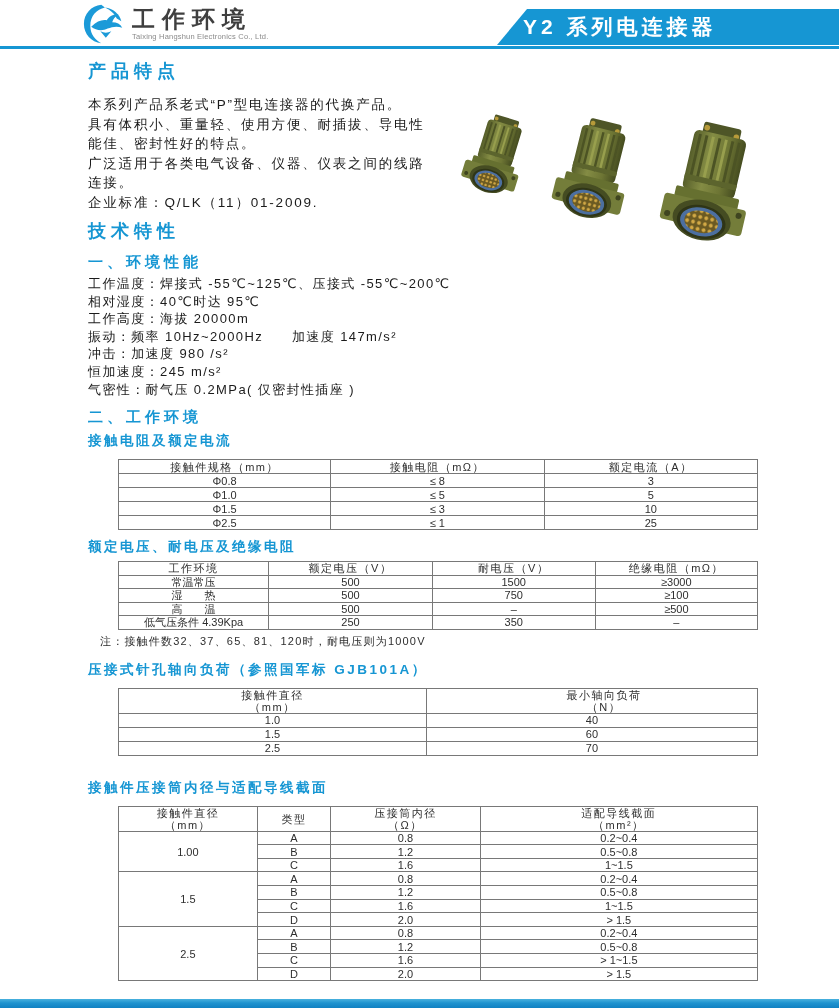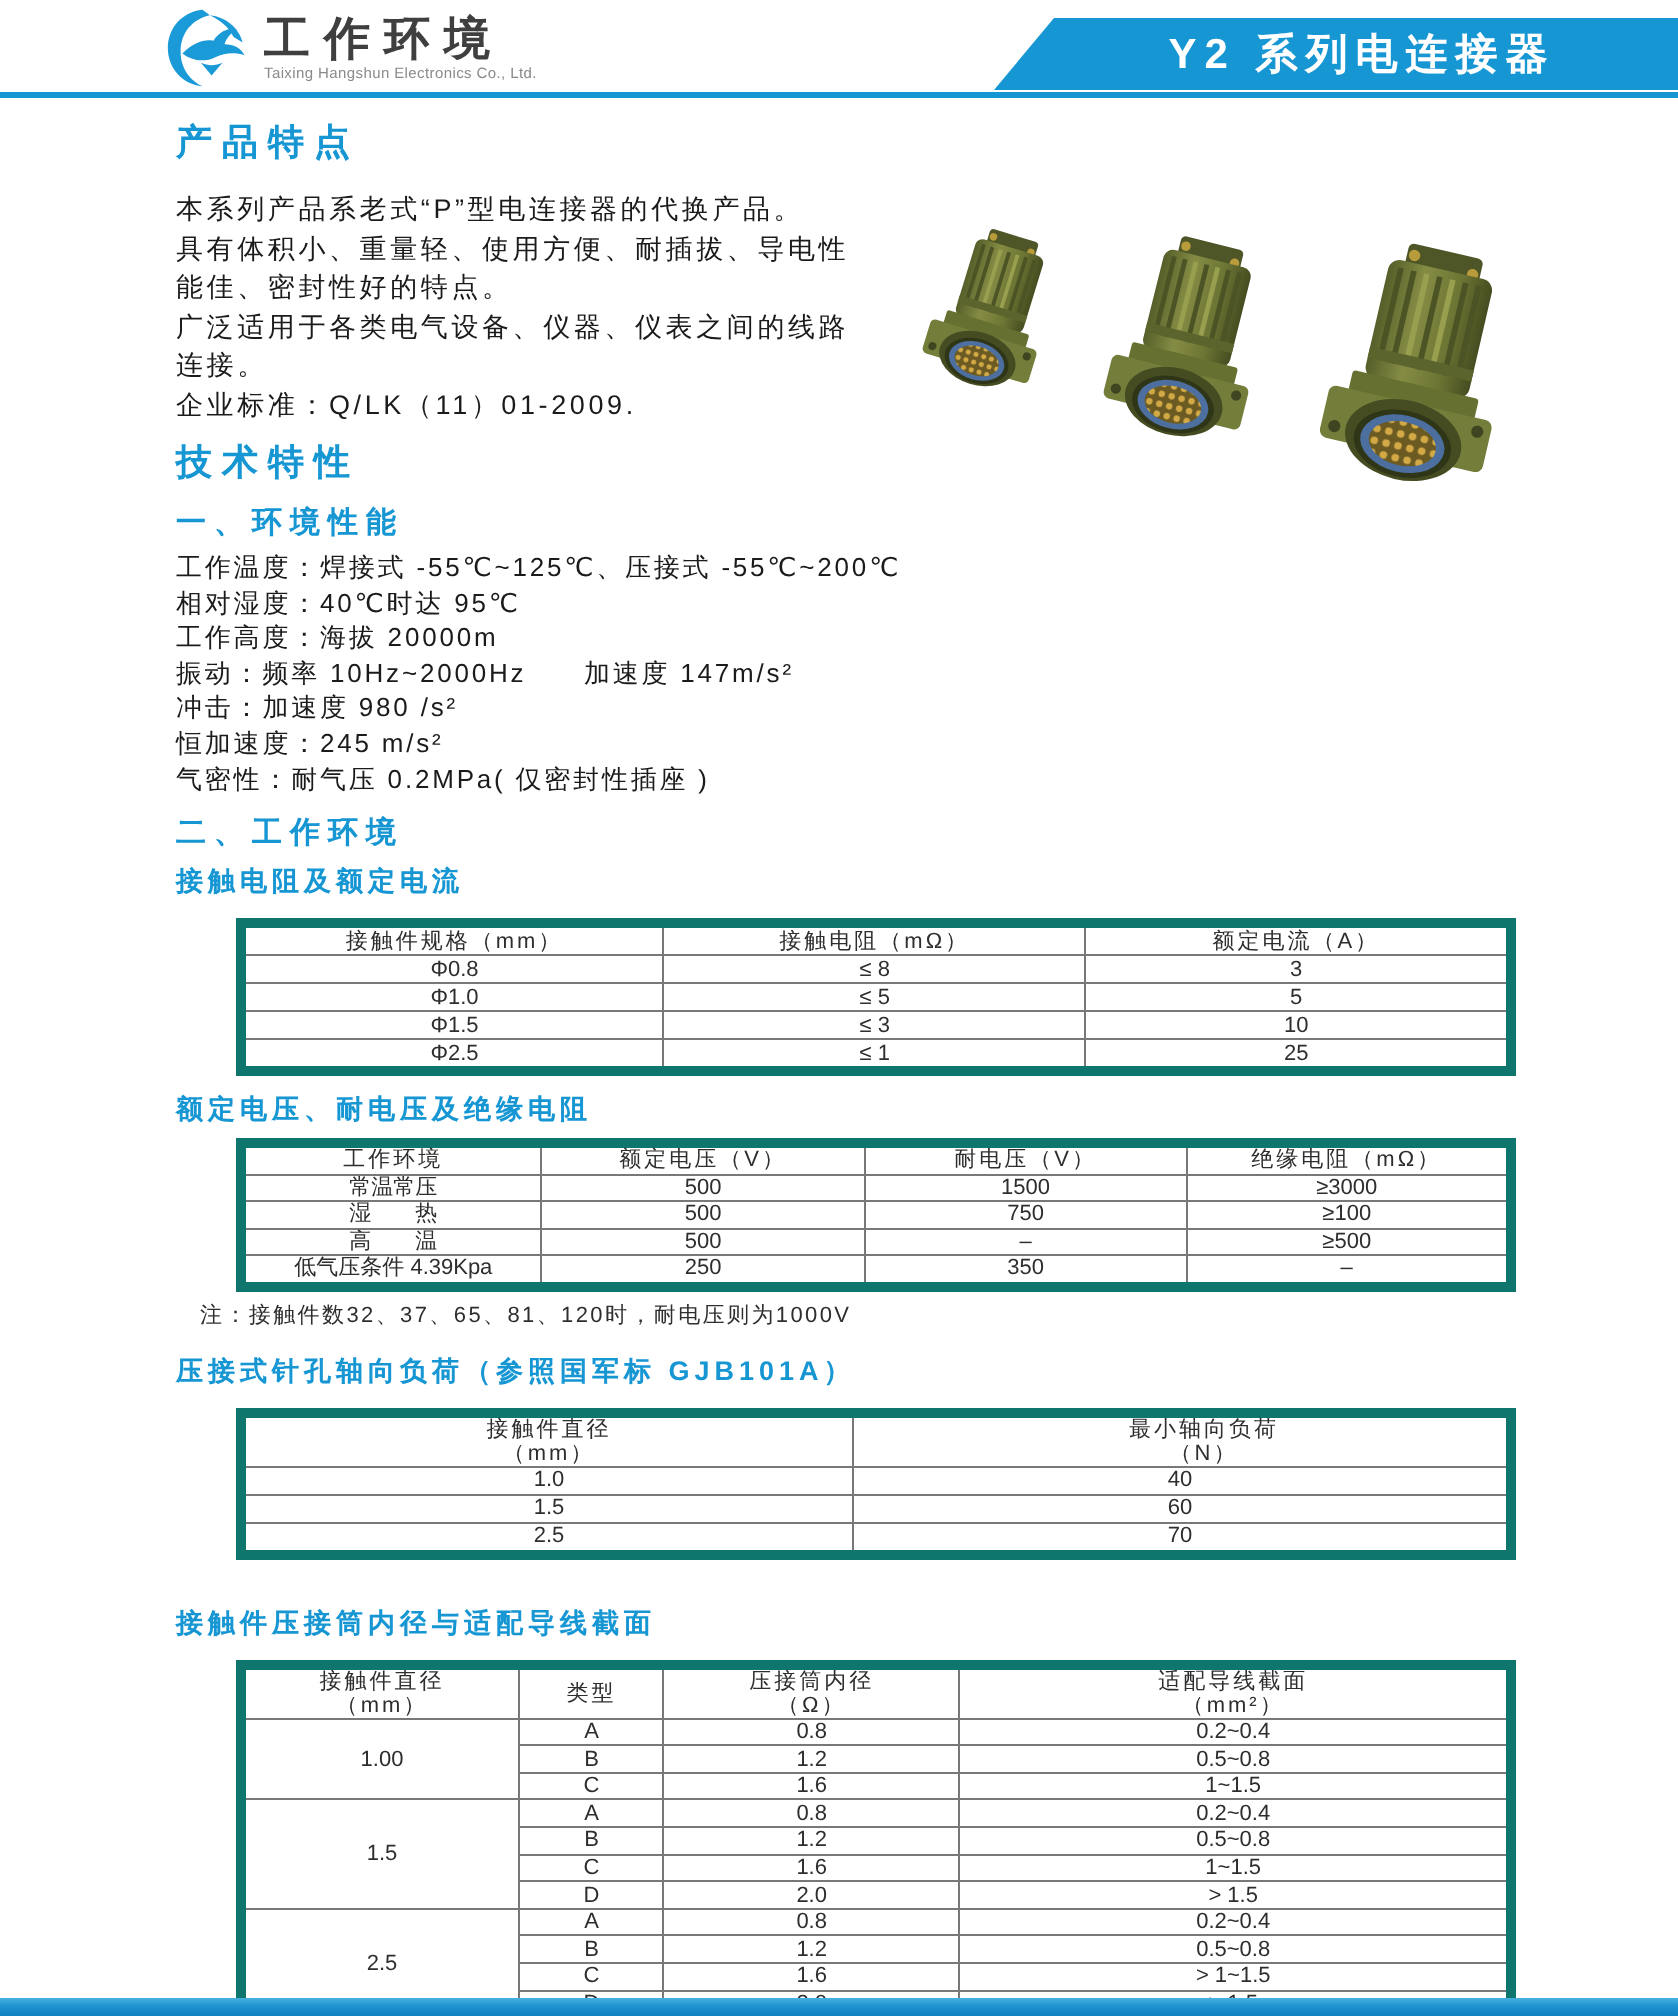--- a/index.html
+++ b/index.html
@@ -10,21 +10,21 @@
   
   .header{position:absolute;top:0;left:0;right:0;height:46px;background:#fff}
   .logo{position:absolute;left:82px;top:3px;display:flex;align-items:center}
   .logo-mark{width:44px;height:42px;flex:0 0 auto}
   .logo-text{margin-left:6px}
   .logo-cn{font-size:23px;font-weight:bold;color:#3f3f3f;letter-spacing:7px;line-height:24px}
   .logo-en{font-size:7.5px;color:#8a8a8a;letter-spacing:.2px;margin-top:1px}
   .banner{
     position:absolute;top:9px;right:0;width:342px;height:36px;background:#1696d3;
     clip-path:polygon(30px 0,100% 0,100% 100%,0 100%);
-    display:flex;align-items:center;justify-content:center;
+    display:flex;align-items:center;justify-content:flex-start;
   }
   .banner span{color:#fff;font-size:21px;font-weight:bold;letter-spacing:4px;padding-left:26px;white-space:nowrap}
   .header-rule{position:absolute;top:46px;left:0;width:100%;height:3px;background:#1696d3}
   
   .photos{position:absolute;left:428px;top:94px;width:400px;height:168px}
   
   main{position:absolute;top:58px;left:88px;width:672px}
   .sec-title{font-size:18px;color:#1696d3;font-weight:bold;letter-spacing:5px;line-height:21px;margin:0}
   #features-title{margin-top:3px}
   #tech-title{margin-top:9px}
@@ -33,21 +33,21 @@
   #elec-title{margin-top:10px}
   .tbl-title{font-size:13.5px;color:#1696d3;font-weight:bold;letter-spacing:2.5px;line-height:16px;margin:0}
   #t1-title{margin-top:7px}
   #t2-title{margin-top:9px}
   #t3-title{margin-top:13px}
   #t4-title{margin-top:24px}
   .para{margin-top:13px;font-size:13.5px;line-height:19.5px;letter-spacing:1.8px;color:#1b1b1b}
   #env-lines{margin-top:4px;font-size:13px;line-height:17.6px;letter-spacing:1.4px}
   
   table{border-collapse:collapse;margin:10px 0 0 30px;width:640px;table-layout:fixed;
-        border:5px solid #0f766e}
+        border:1px solid #0f766e}
   th,td{border:1px solid #787878;font-weight:normal;text-align:center;vertical-align:middle;
         font-size:11px;color:#2e2e2e;padding:0;height:13px;line-height:12px}
   th{letter-spacing:1.5px}
   th div{line-height:12px}
   #t2-table{margin-top:6px}
   #t2-table td,#t2-table th{height:12.5px}
   #t3-table th{height:13px}
   #t4-table td,#t4-table th{height:12.6px}
   .tbl-note{margin:4px 0 0 12px;font-size:11px;letter-spacing:1.2px;color:#2e2e2e}
   

